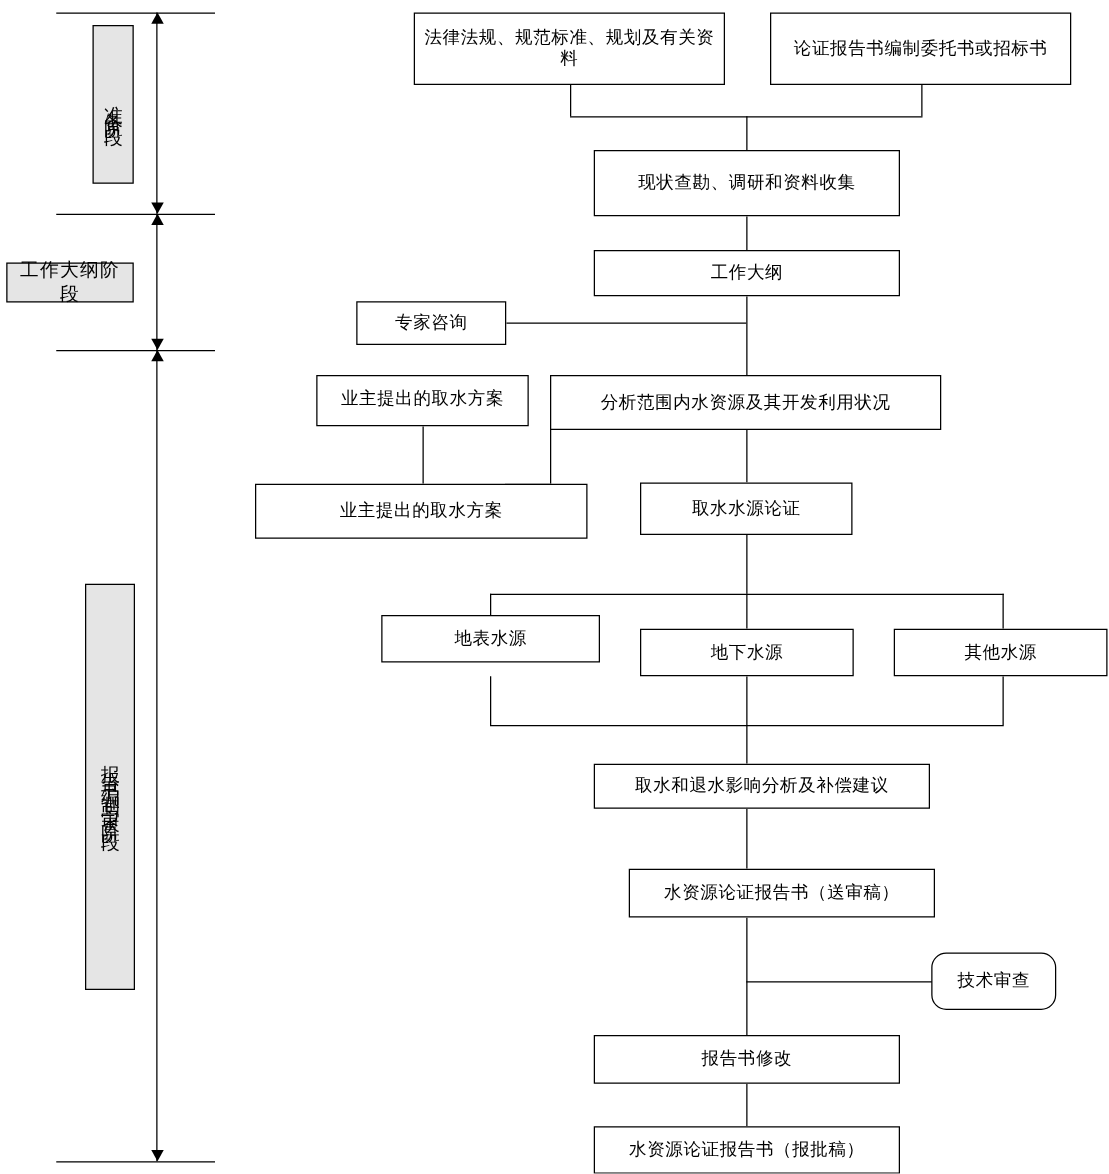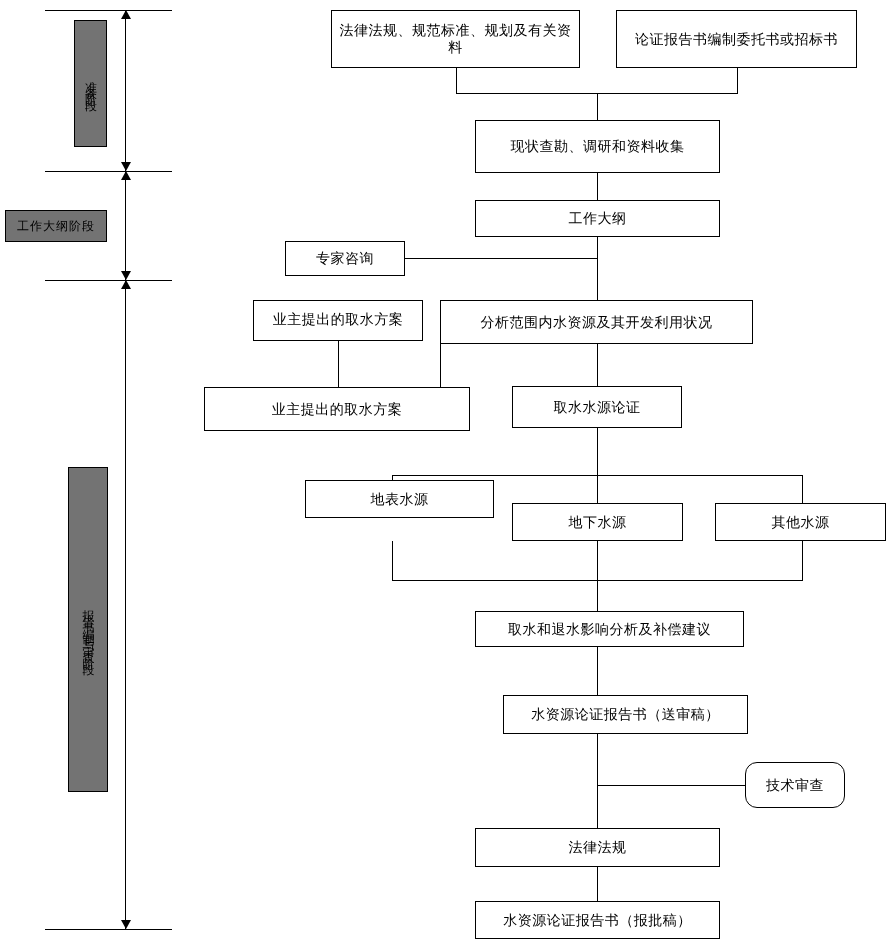--- a/index.html
+++ b/index.html
@@ -70,26 +70,26 @@
     z-index: 2;
   }
   .arrow-up { border-bottom: 9px solid #000000; }
   .arrow-dn { border-top: 9px solid #000000; }
 
   
   .phase-label {
     position: absolute;
     box-sizing: border-box;
     border: 1px solid #000000;
-    background: #737373;
+    background: #e5e5e5;
     display: flex;
     align-items: center;
     justify-content: center;
     text-align: center;
-    font-size: 12px;
+    font-size: 15px;
     z-index: 4;
   }
   .phase-label.vertical {
     writing-mode: vertical-rl;
     text-orientation: upright;
     letter-spacing: 6px;
     line-height: 1.1;
     padding: 6px 0;
   }
   .phase-label.horizontal {
@@ -160,21 +160,21 @@
   <div class="box" style="left:204px; top:387px; width:266px; height:44px;">业主提出的取水方案</div>
 
   <div class="box" style="left:512px; top:386px; width:170px; height:42px;">取水水源论证</div>
 
   <div class="vline" style="left:597px; top:428px; height:47px;"></div>
   <div class="hline" style="left:392px; top:475px; width:411px;"></div>
   <div class="vline" style="left:392px; top:475px; height:28px;"></div>
   <div class="vline" style="left:597px; top:475px; height:28px;"></div>
   <div class="vline" style="left:802px; top:475px; height:28px;"></div>
 
-  <div class="box" style="left:305px; top:480px; width:189px; height:38px;">地表水源</div>
+  <div class="box" style="left:305px; top:492px; width:175px; height:38px;">地表水源</div>
 
   <div class="box" style="left:512px; top:503px; width:171px; height:38px;">地下水源</div>
 
   <div class="box" style="left:715px; top:503px; width:171px; height:38px;">其他水源</div>
 
   <div class="vline" style="left:392px; top:541px; height:39px;"></div>
   <div class="vline" style="left:597px; top:541px; height:39px;"></div>
   <div class="vline" style="left:802px; top:541px; height:39px;"></div>
   <div class="hline" style="left:392px; top:580px; width:411px;"></div>
   <div class="vline" style="left:597px; top:580px; height:31px;"></div>
@@ -184,19 +184,19 @@
   <div class="vline" style="left:597px; top:647px; height:48px;"></div>
 
   <div class="box" style="left:475px; top:695px; width:245px; height:39px;margin-left:28px;">水资源论证报告书（送审稿）</div>
 
   <div class="vline" style="left:597px; top:734px; height:94px;"></div>
 
   <div class="box" style="left:745px; top:762px; width:100px; height:46px;border-radius:12px;">技术审查</div>
 
   <div class="hline" style="left:597px; top:785px; width:149px;"></div>
 
-  <div class="box" style="left:475px; top:828px; width:245px; height:39px;">法律法规</div>
+  <div class="box" style="left:475px; top:828px; width:245px; height:39px;">报告书修改</div>
 
   <div class="vline" style="left:597px; top:867px; height:34px;"></div>
 
   <div class="box" style="left:475px; top:901px; width:245px; height:38px;">水资源论证报告书（报批稿）</div>
 
 </div>
 
 </body></html>

